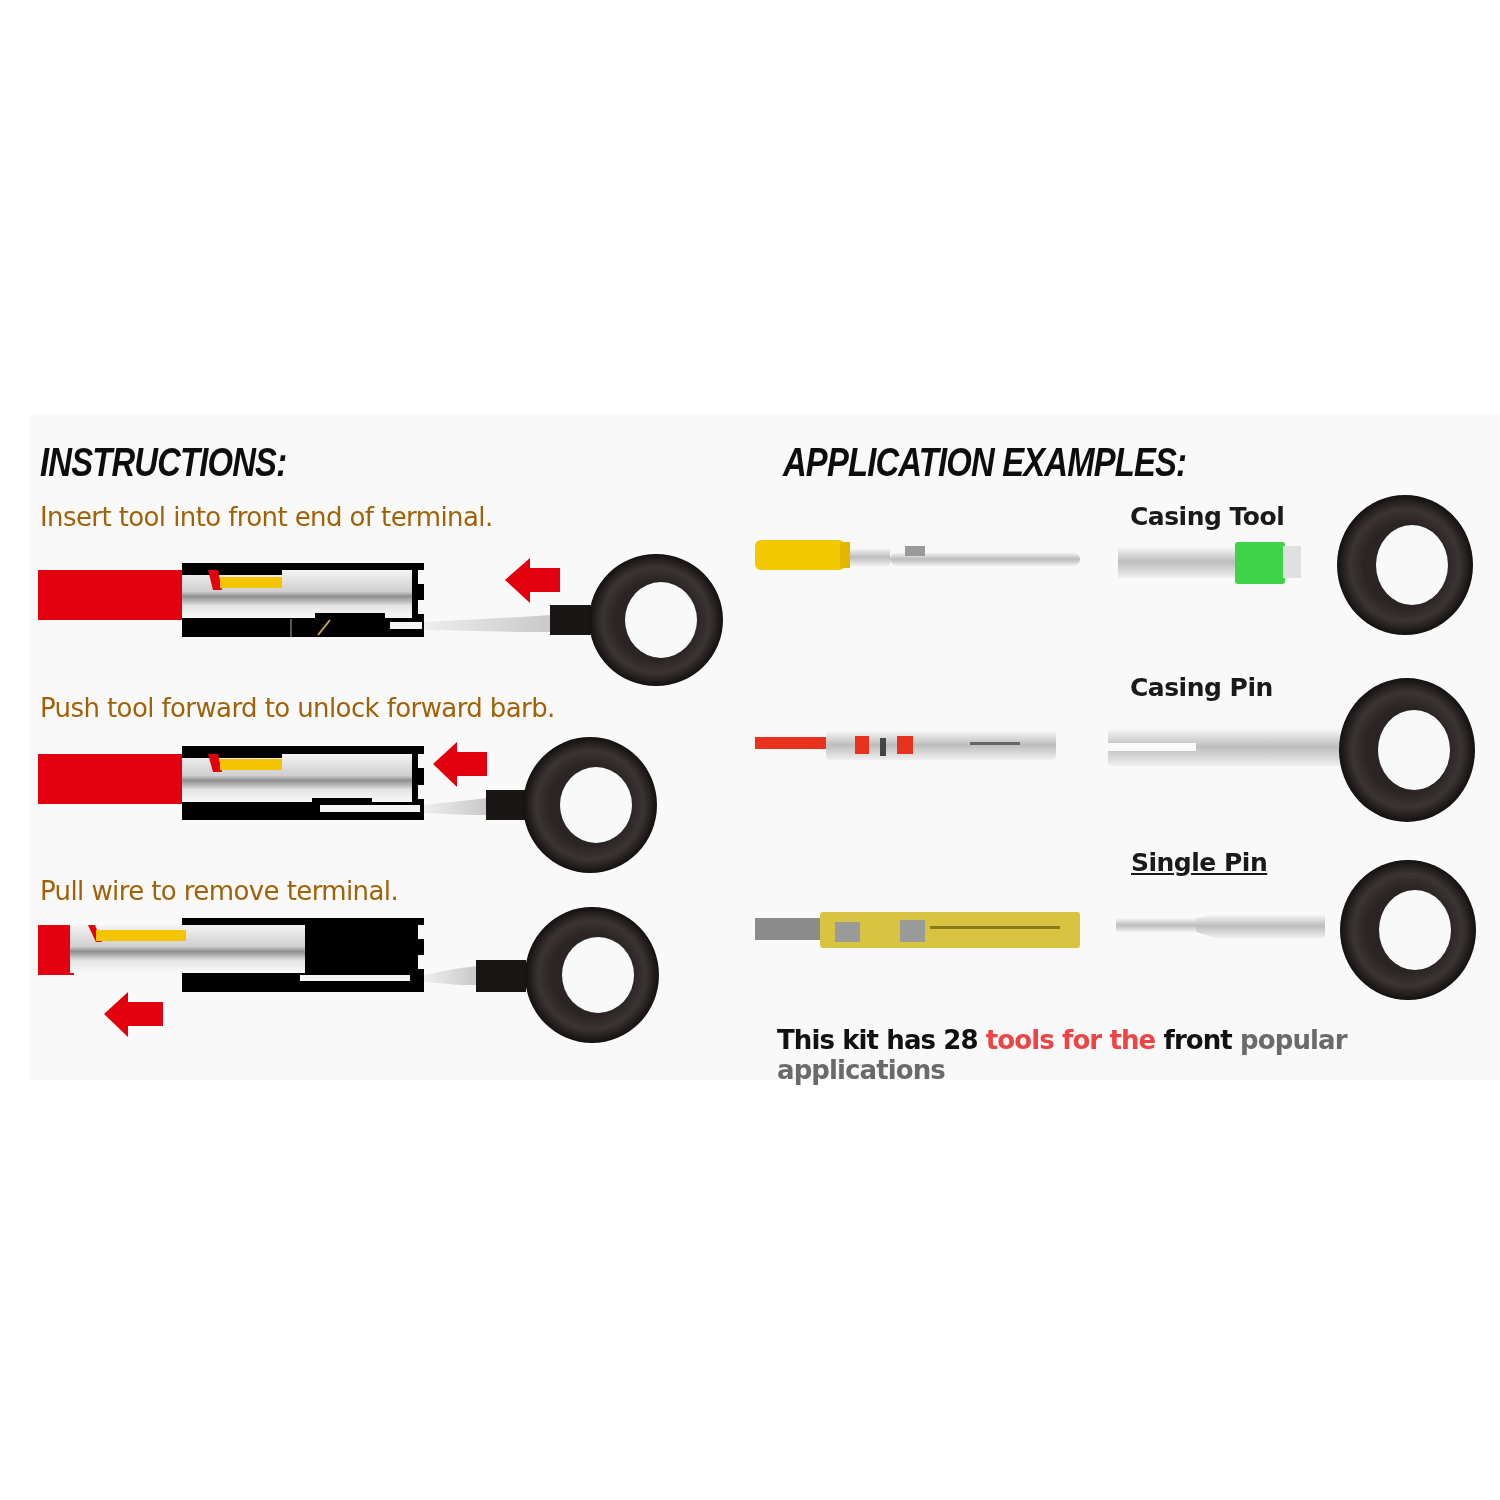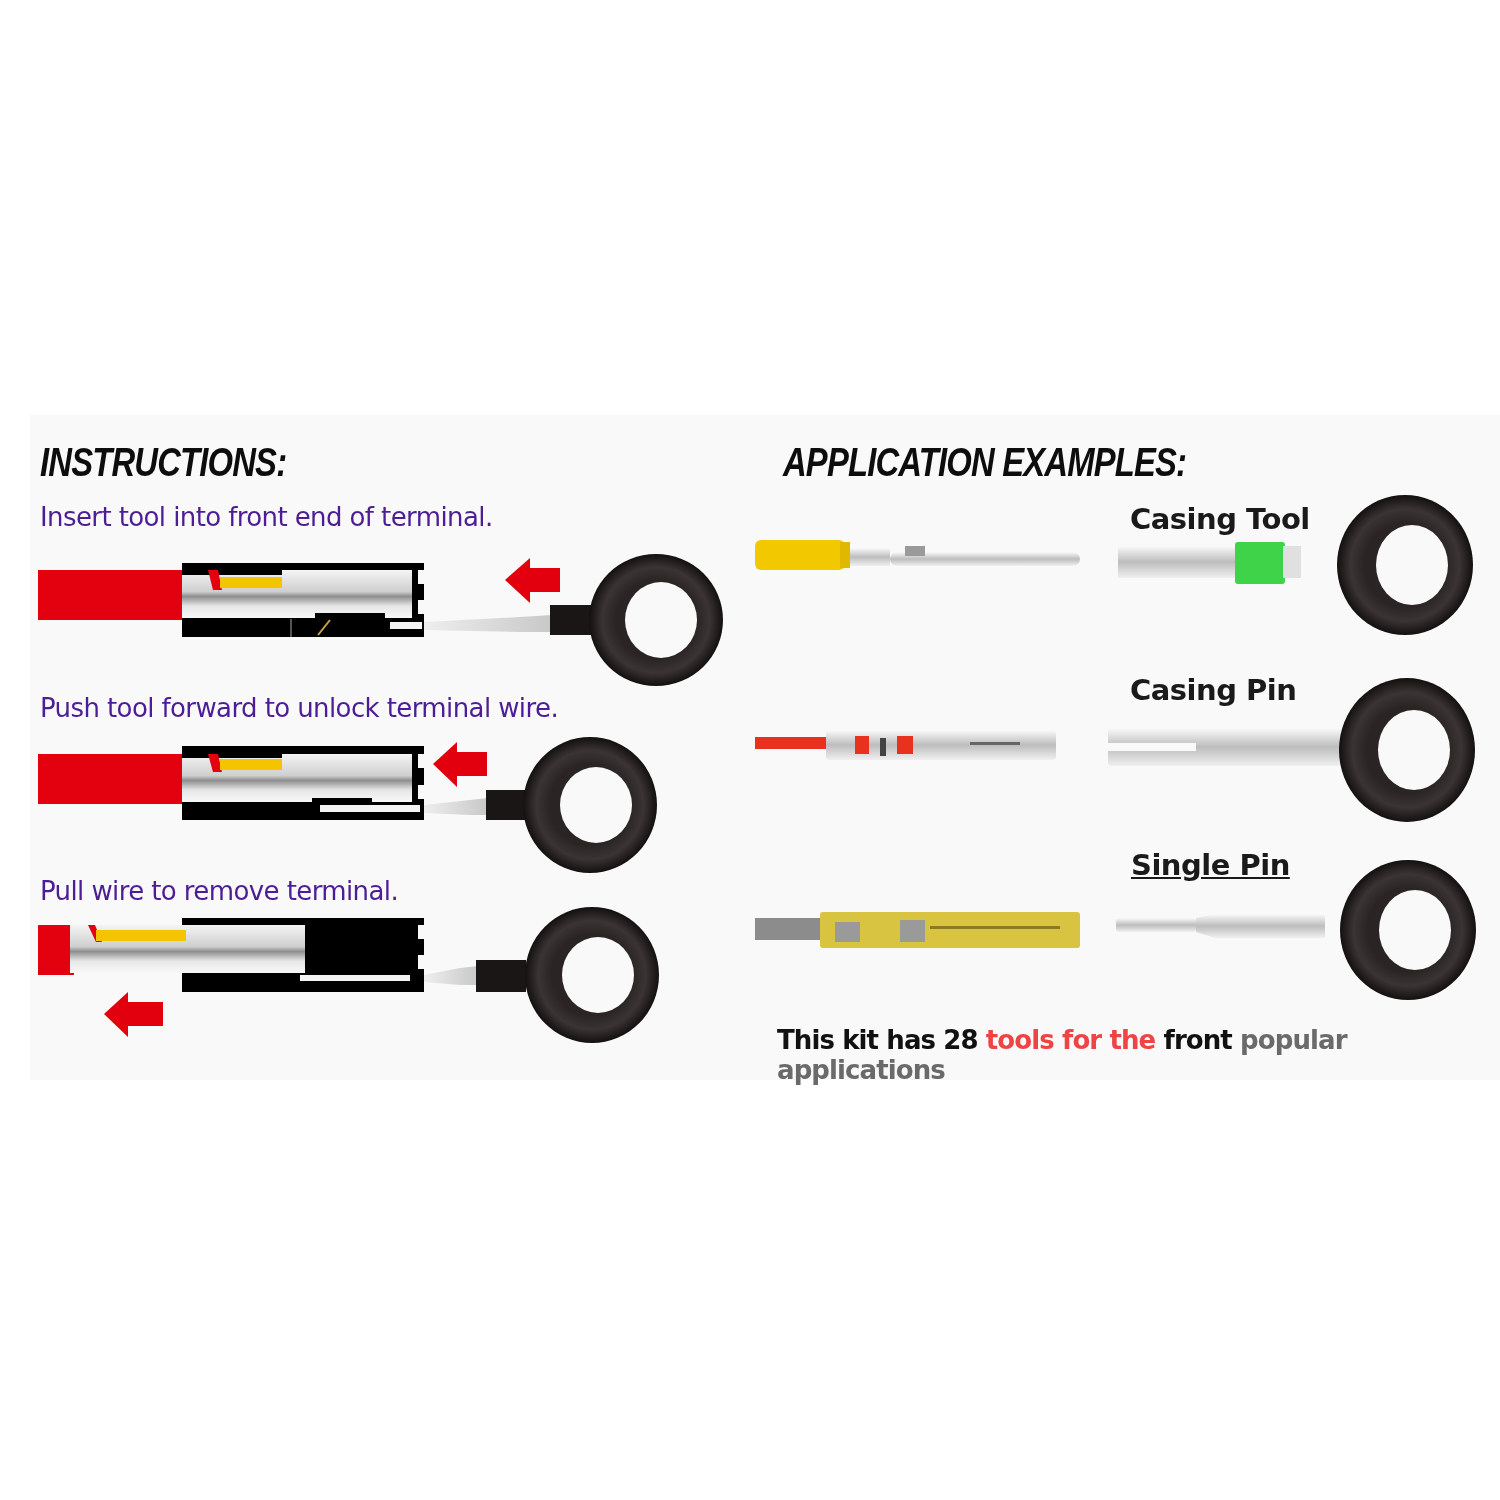--- a/index.html
+++ b/index.html
@@ -12,44 +12,44 @@
     position: absolute; left: 30px; top: 415px; width: 1470px; height: 665px;
     background: #f9f9fa;
   }
   .heading {
     position: absolute; font-family: "Liberation Sans", sans-serif;
     font-weight: 900; font-style: italic; font-size: 40px; color: #0d0d0d;
     letter-spacing: -1px; transform: scaleX(0.82); transform-origin: left top;
     text-transform: uppercase;
   }
   .step-text {
-    position: absolute; font-size: 26px; color: #4c1d95;
+    position: absolute; font-size: 26px; color: #a16207;
     font-family: "DejaVu Sans", sans-serif; letter-spacing: -0.6px;
   }
   .label {
-    position: absolute; font-size: 29px; font-weight: bold; color: #1a1a1a;
+    position: absolute; font-size: 25px; font-weight: bold; color: #1a1a1a;
     font-family: "DejaVu Sans", sans-serif; letter-spacing: -0.5px;
   }
   .footer {
     position: absolute; font-size: 26px; font-weight: bold; color: #111;
     font-family: "DejaVu Sans", sans-serif; letter-spacing: -0.9px;
   }
   .footer .muted { color: #ef4444; }
   .footer .muted2 { color: #6a6a6a; }
   svg { position: absolute; overflow: visible; }
 </style>
 </head>
 <body>
 
 <div class="panel"></div>
 
 <div class="heading" style="left:40px; top:440px;">INSTRUCTIONS:</div>
 
 <div class="step-text" style="left:40px; top:502px;">Insert tool into front end of terminal.</div>
-<div class="step-text" style="left:40px; top:693px;">Push tool forward to unlock terminal wire.</div>
+<div class="step-text" style="left:40px; top:693px;">Push tool forward to unlock forward barb.</div>
 <div class="step-text" style="left:40px; top:876px;">Pull wire to remove terminal.</div>
 
 <svg style="left:0;top:0;" width="1500" height="1500">
   <defs>
     <linearGradient id="metal" x1="0" y1="0" x2="0" y2="1">
       <stop offset="0" stop-color="#f4f4f4"></stop>
       <stop offset="0.45" stop-color="#cfcfcf"></stop>
       <stop offset="0.55" stop-color="#8e8e8e"></stop>
       <stop offset="0.75" stop-color="#e6e6e6"></stop>
       <stop offset="1" stop-color="#f8f8f8"></stop>

